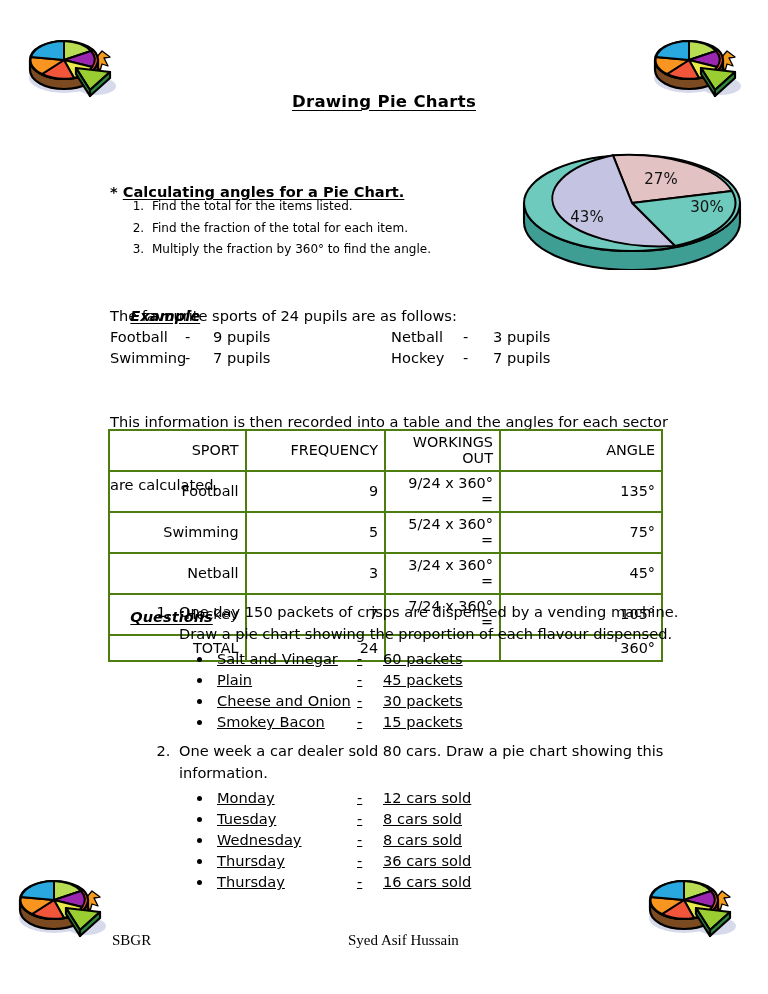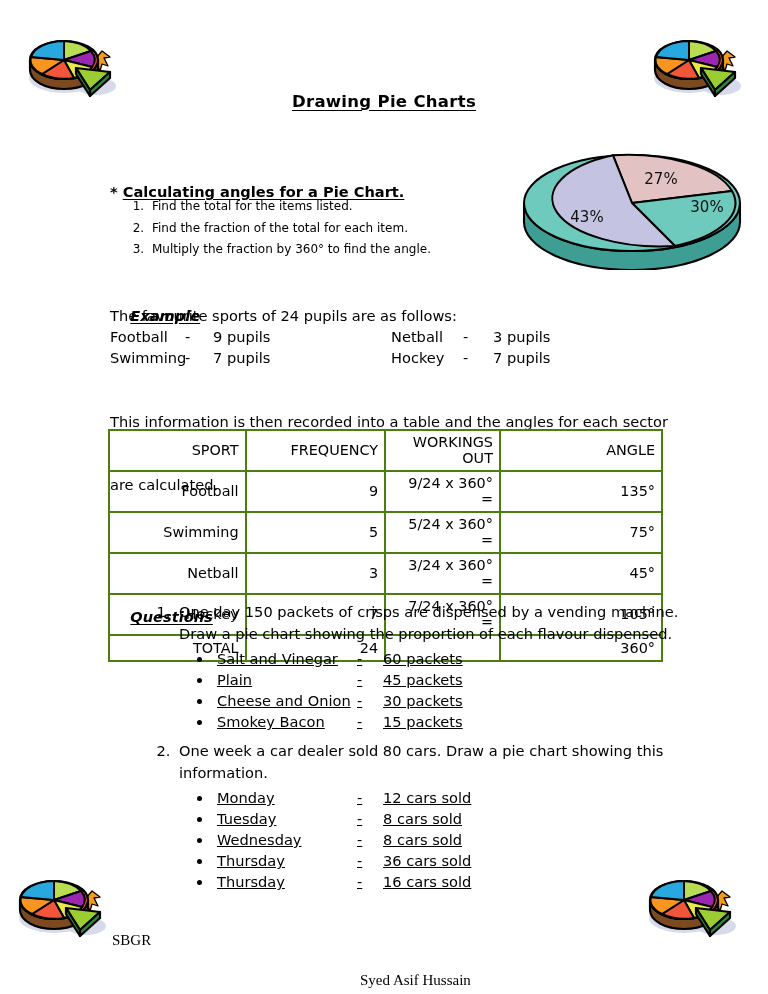--- a/index.html
+++ b/index.html
@@ -162,21 +162,21 @@
   .bl-val  { width: auto; }
 
   
   .footer {
     position: absolute;
     top: 932px;
     font-family: "Liberation Serif", "DejaVu Serif", serif;
     font-size: 15px;
   }
   #footer-left  { left: 112px; }
-  #footer-center{ left: 360px; margin-top: 40px; }
+  #footer-center{ left: 348px; }
 </style>
 </head>
 <body>
 
 <div class="page">
 
   <div class="clipart" id="clipart-tl">
     <svg viewBox="0 0 100 86" xmlns="http://www.w3.org/2000/svg">
       <ellipse cx="46" cy="62" rx="35" ry="15" fill="#cfd4e8" opacity=".85"></ellipse>
       <ellipse cx="78" cy="70" rx="20" ry="9" fill="#cfd4e8" opacity=".85"></ellipse>

